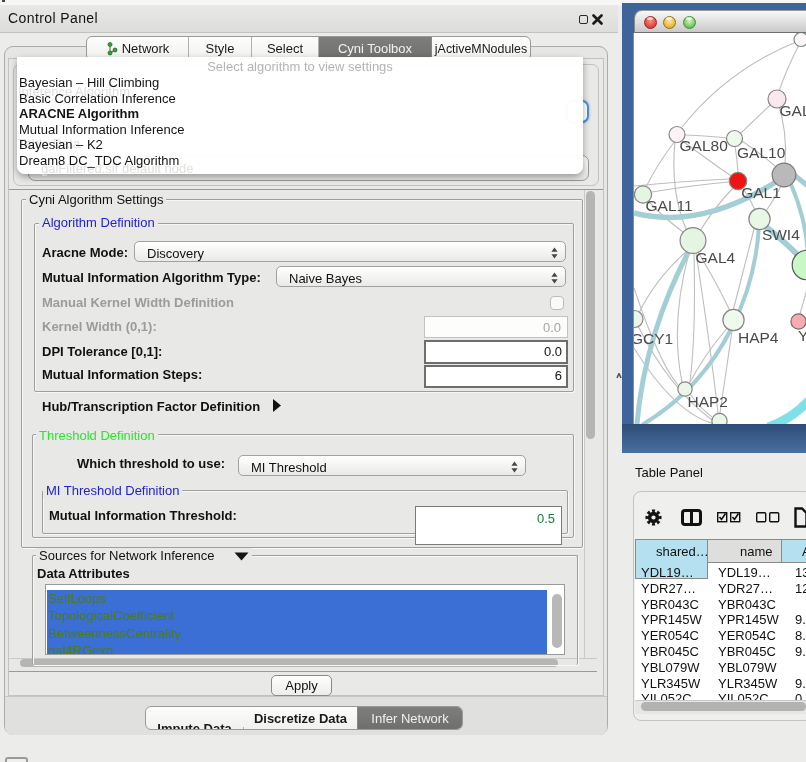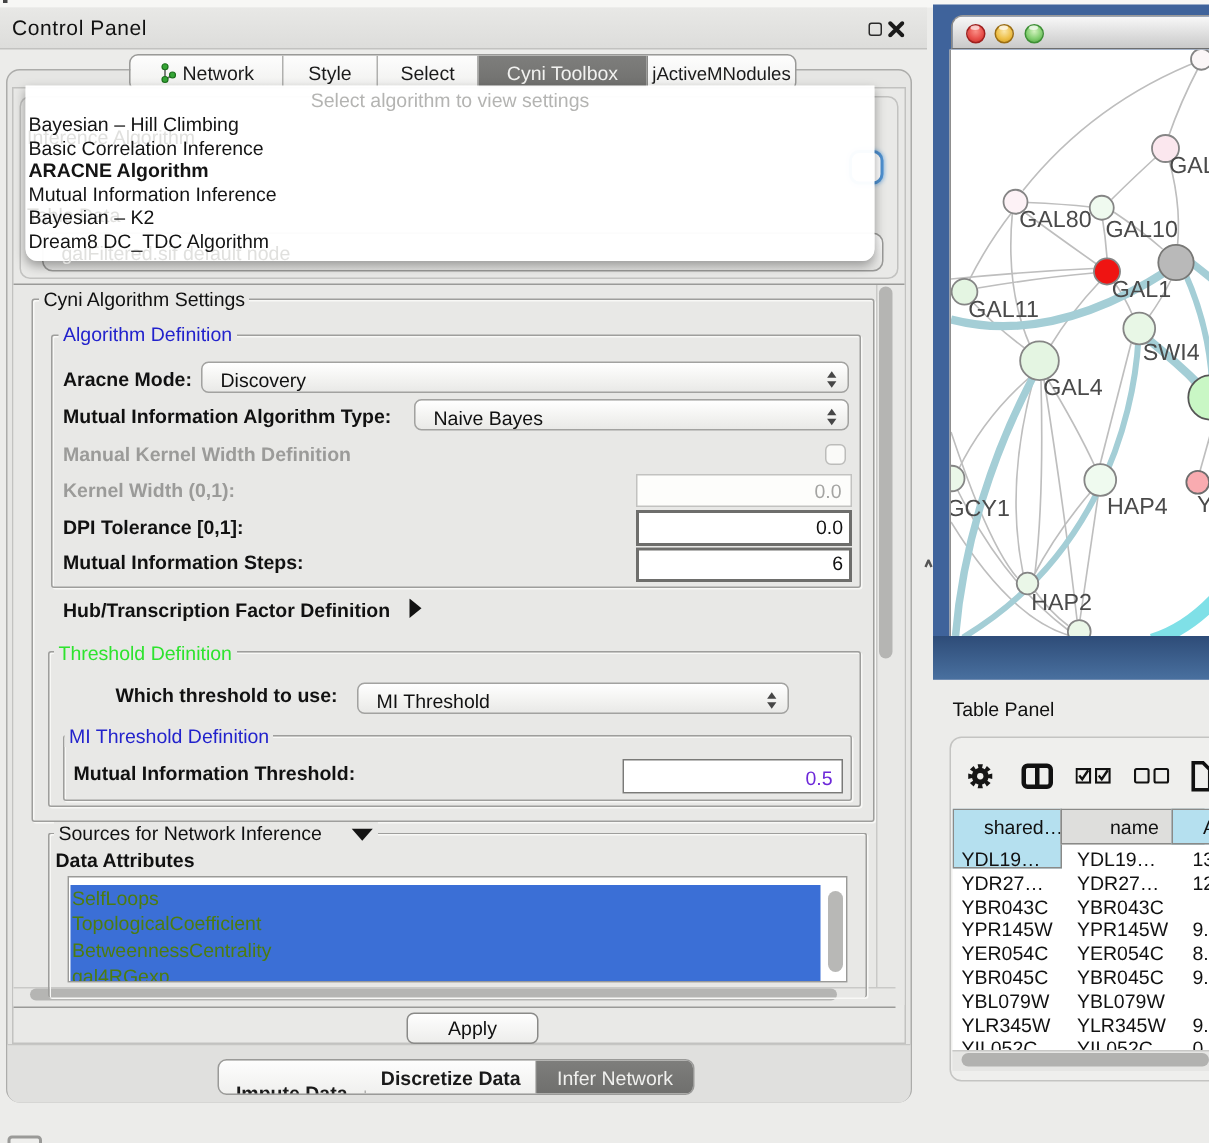--- a/index.html
+++ b/index.html
@@ -112,36 +112,36 @@
 <div class="combo" style="left:238px;top:455px;width:288px;height:21px;">
   <div class="ctext">MI Threshold</div>
   <svg class="updown" viewBox="0 0 7 12" style="width:7px;height:12px;top:4.5px;right:7px;">
       <path d="M3.5 0.5 L6.6 4.8 L0.4 4.8 Z" fill="#464646"></path>
       <path d="M3.5 11.5 L6.6 7.2 L0.4 7.2 Z" fill="#464646"></path>
     </svg>
 </div>
 <div class="gbox" style="left:42px;top:490px;width:526px;height:44px;"></div>
 <div class="gtitle" style="left:43px;top:483px;color:#2222cc;">MI Threshold Definition</div>
 <div class="abs lbl bold" style="left:49px;top:508px;">Mutual Information Threshold:</div>
-<div class="field" style="left:415px;top:506px;width:147px;height:23px;border:1px solid #7a7a78;color:#6d28d9;padding:4px 6px 0 0;">0.5</div>
+<div class="field" style="left:415px;top:506px;width:147px;height:39px;border:1px solid #7a7a78;color:#15803d;padding:4px 6px 0 0;">0.5</div>
 
 <div class="gbox" style="left:32px;top:555px;width:546px;height:110px;border-bottom:none;"></div>
 <div class="gtitle" style="left:36px;top:548px;color:#111;width:210px;">Sources for Network Inference</div>
 <svg class="abs" style="left:234px;top:552px;" width="15" height="9" viewBox="0 0 15 9">
     <path d="M0.5 0.5 L14.5 0.5 L7.5 8.5 Z" fill="#151515"></path>
   </svg>
 <div class="abs lbl bold" style="left:37px;top:566px;">Data Attributes</div>
 
 <div class="abs" style="left:45px;top:584px;width:520px;height:71px;background:#fff;border:1px solid #9a9a98;box-sizing:border-box;overflow:hidden;">
   <div style="position:absolute;left:1px;top:5px;width:500px;height:69px;background:#3b6fd6;"></div>
   <div style="position:absolute;left:2px;top:5px;font-size:13px;color:#4d7c0f;line-height:17.3px;">SelfLoops<br>TopologicalCoefficient<br>BetweennessCentrality<br>gal4RGexp</div>
   <div style="position:absolute;left:506px;top:9px;width:10px;height:54px;background:#b8b8b6;border-radius:5px;"></div>
 </div>
 
-<div class="abs" style="left:271px;top:675px;width:88px;height:21px;border:1px solid #8a8a88;border-radius:5px;background:linear-gradient(#fefefe,#ededeb);box-sizing:border-box;text-align:center;font-size:13px;color:#111;padding-top:2px;">Apply</div>
+<div class="abs" style="left:271px;top:675px;width:61px;height:21px;border:1px solid #8a8a88;border-radius:5px;background:linear-gradient(#fefefe,#ededeb);box-sizing:border-box;text-align:center;font-size:13px;color:#111;padding-top:2px;">Apply</div>
 
 <div class="abs" style="left:145px;top:706px;height:22px;display:flex;border:1px solid #9a9a98;border-radius:6px;overflow:hidden;background:linear-gradient(#fdfdfd,#f0f0ee);">
   <div style="width:97px;display:flex;align-items:center;justify-content:center;border-right:1px solid #b0b0ae;font-size:13px;font-weight:bold;color:#1a1a1a;margin-top:20px;">Impute Data</div>
   <div style="width:113px;display:flex;align-items:center;justify-content:center;border-right:1px solid #888886;font-size:13px;font-weight:bold;color:#1a1a1a;">Discretize Data</div>
   <div style="width:104px;display:flex;align-items:center;justify-content:center;font-size:13px;color:#f0f0ee;background:linear-gradient(#7e7e7c,#6f6f6d);text-align:right;">Infer Network</div>
 </div>
 
 <div class="abs" style="left:5px;top:757px;width:19px;height:10px;border:2px solid #9a9a98;border-radius:3px;background:#efefed;"></div>
 
 <svg class="abs" style="left:616px;top:373px;" width="6" height="6" viewBox="0 0 6 6">

